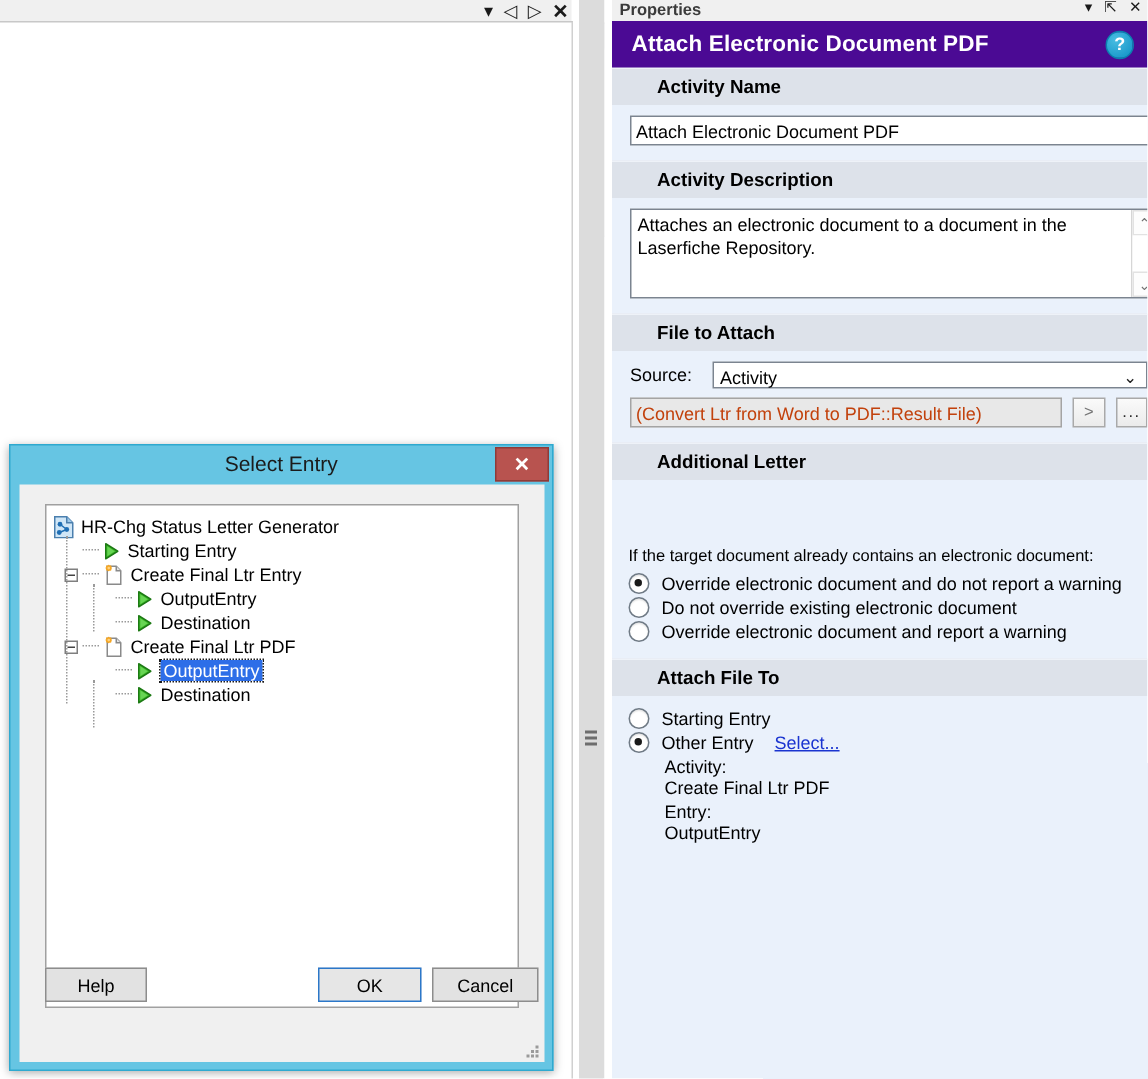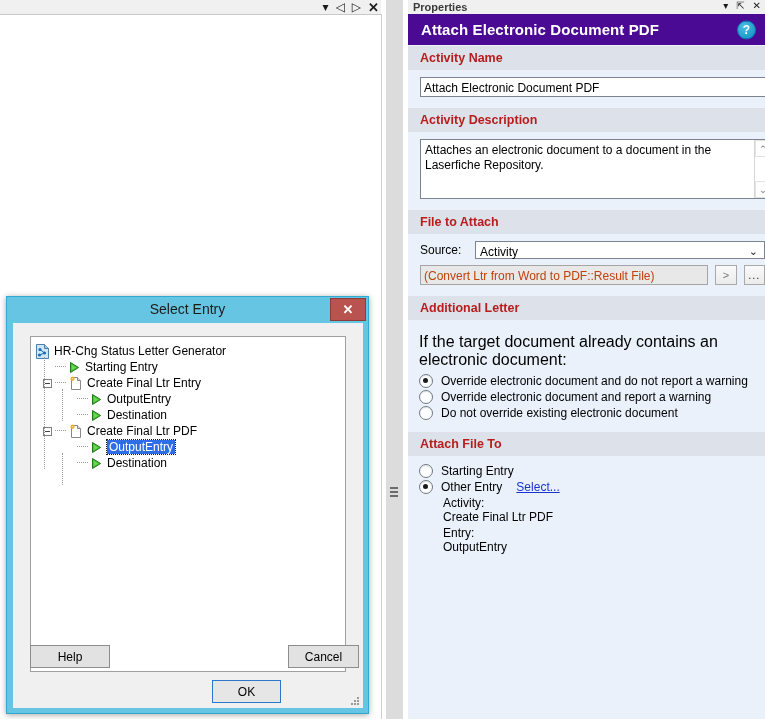--- a/index.html
+++ b/index.html
@@ -107,22 +107,22 @@
     width: 17px; height: 17px; border-radius: 50%;
     background: radial-gradient(circle at 35% 30%, #49bde2, #0d8fc4);
     color: #fff; font-size: 12px; font-weight: bold;
     display: flex; align-items: center; justify-content: center;
     border: 1px solid #0b7fae;
   }
 
   .section-header {
     background: #dde2ea;
     height: 24px; display: flex; align-items: center;
-    padding-left: 12px;
-    font-size: 12.5px; font-weight: bold; color: #b91c1c;
+    padding-left: 30px;
+    font-size: 12.5px; font-weight: bold; color: #000000;
     border-top: 1px solid #eef2f8;
   }
   .sec-body { padding: 7px 0 10px 6px; }
 
   .txt-input {
     box-sizing: border-box;
     height: 20px; width: 352px; margin-left: 6px;
     background: #fff; border: 1px solid #7b8490;
     font-family: "Liberation Sans", sans-serif; font-size: 12px;
     padding: 2px 0 0 3px; color: #000;
@@ -170,21 +170,21 @@
   }
   .sm-btn {
     box-sizing: border-box; width: 22px; height: 20px; margin-left: 7px;
     background: linear-gradient(#fafafa, #ebebeb);
     border: 1px solid #a9a9a9;
     display: flex; align-items: center; justify-content: center;
     font-size: 11px; color: #767676;
   }
   .sm-btn.dots { color: #2a2a2a; letter-spacing: 1px; }
 
-  .hint { padding: 6px 0 4px 5px; font-size: 16px; }
+  .hint { padding: 6px 0 4px 5px; font-size: 11px; margin-top: 32px; }
 
   .radio-row { display: flex; align-items: center; padding: 1px 0 1px 5px; }
   .radio {
     width: 12px; height: 12px; border-radius: 50%;
     border: 1px solid #6f7a85; background: #fff;
     margin-right: 8px; position: relative; flex: none;
     box-shadow: inset 0 1px 1px rgba(0,0,0,.10);
   }
   .radio.sel::after {
     content: ""; position: absolute; left: 2.5px; top: 2.5px;
@@ -269,22 +269,22 @@
     width: 316px; height: 26px;
   }
   .btn {
     box-sizing: border-box;
     height: 23px; background: #e2e2e2;
     border: 1px solid #8d8d8d;
     font-family: "Liberation Sans", sans-serif; font-size: 12px;
     color: #000; display: flex; align-items: center; justify-content: center;
     position: absolute; cursor: pointer;
   }
-  .btn.help { left: 0; width: 80px; }
-  .btn.ok { left: 182px; width: 69px; border: 1px solid #2b77c9; background: #e6e6e6; margin-top: 35px; }
+  .btn.help { left: 0; width: 68px; }
+  .btn.ok { left: 182px; width: 69px; border: 1px solid #2b77c9; background: #e6e6e6; }
   .btn.cancel { left: 258px; width: 71px; }
 
   .dlg-grip {
     position: absolute; right: 3px; bottom: 2px;
     width: 10px; height: 10px;
   }
   .dlg-grip i {
     position: absolute; width: 2px; height: 2px; background: #9a9a9a;
   }
 </style>
@@ -369,25 +369,25 @@
 
     <div class="section-header">Additional Letter</div>
     <div class="sec-body">
       <div class="hint">If the target document already contains an electronic document:</div>
       <div class="radio-row">
         <span class="radio sel"></span>
         <span class="rl">Override electronic document and do not report a warning</span>
       </div>
       <div class="radio-row">
         <span class="radio"></span>
-        <span class="rl">Override electronic document and report a warning</span>
+        <span class="rl">Do not override existing electronic document</span>
       </div>
       <div class="radio-row">
         <span class="radio"></span>
-        <span class="rl">Do not override existing electronic document</span>
+        <span class="rl">Override electronic document and report a warning</span>
       </div>
     </div>
 
     <div class="section-header">Attach File To</div>
     <div class="sec-body">
       <div class="radio-row">
         <span class="radio"></span>
         <span class="rl">Starting Entry</span>
       </div>
       <div class="radio-row">

